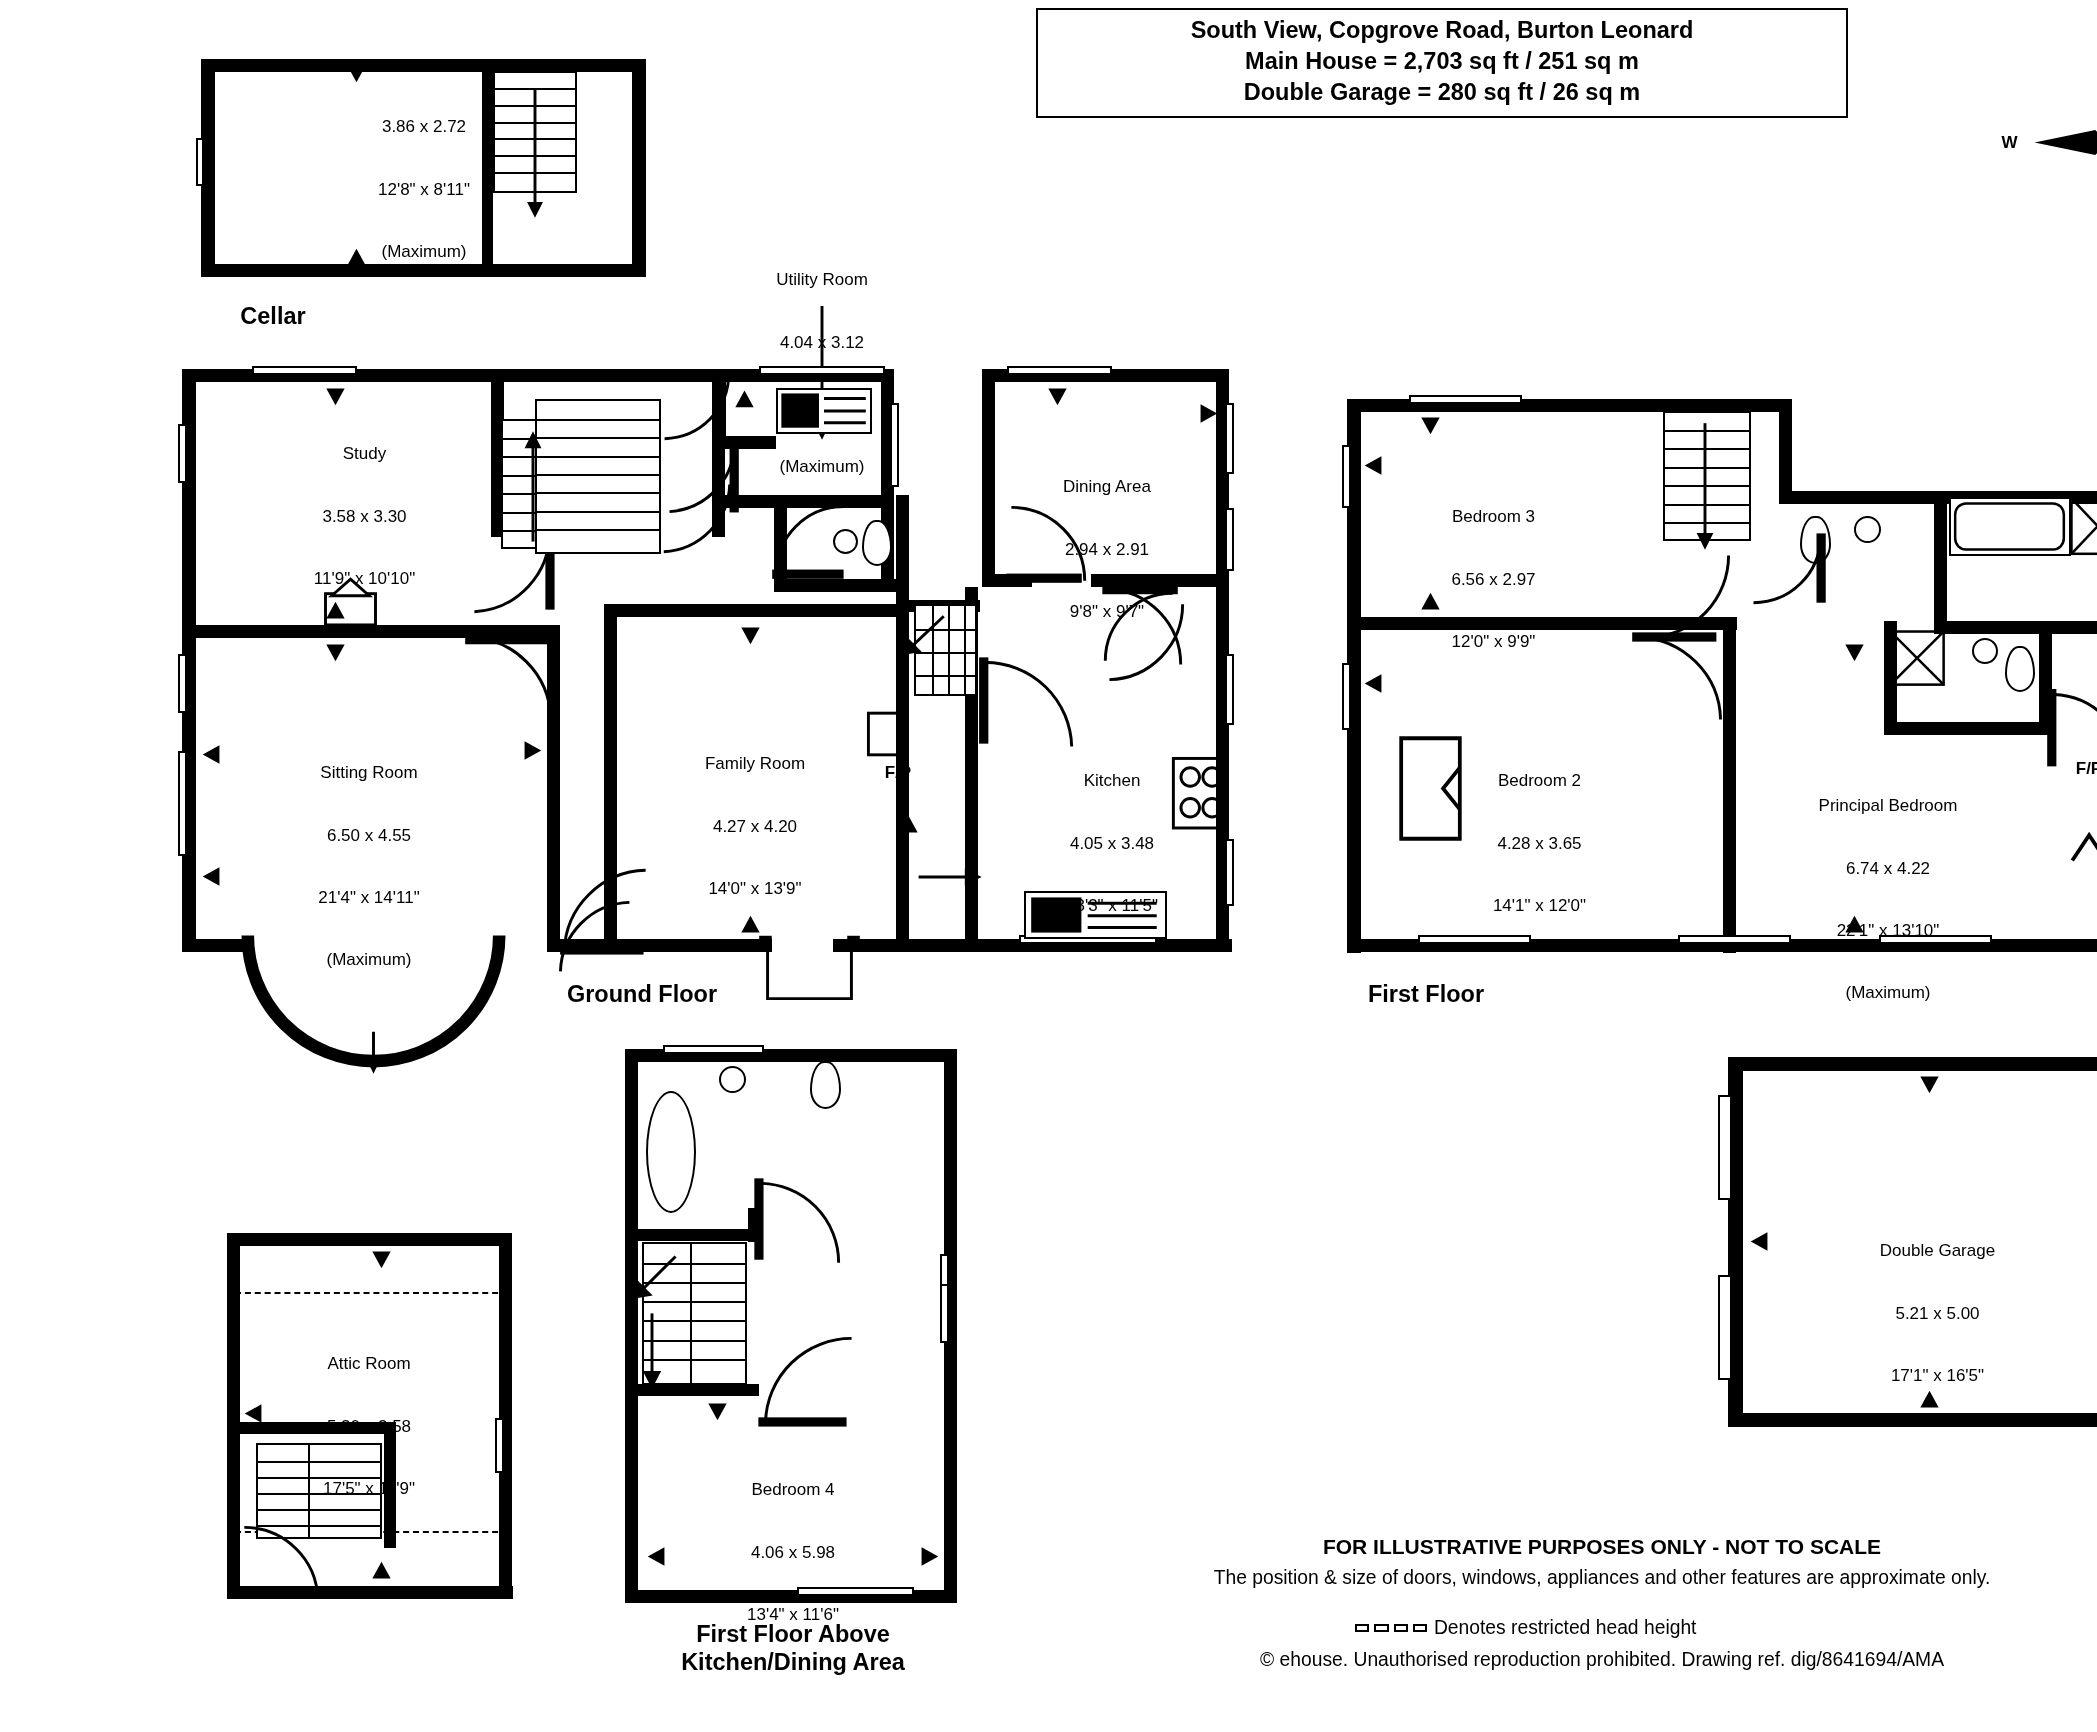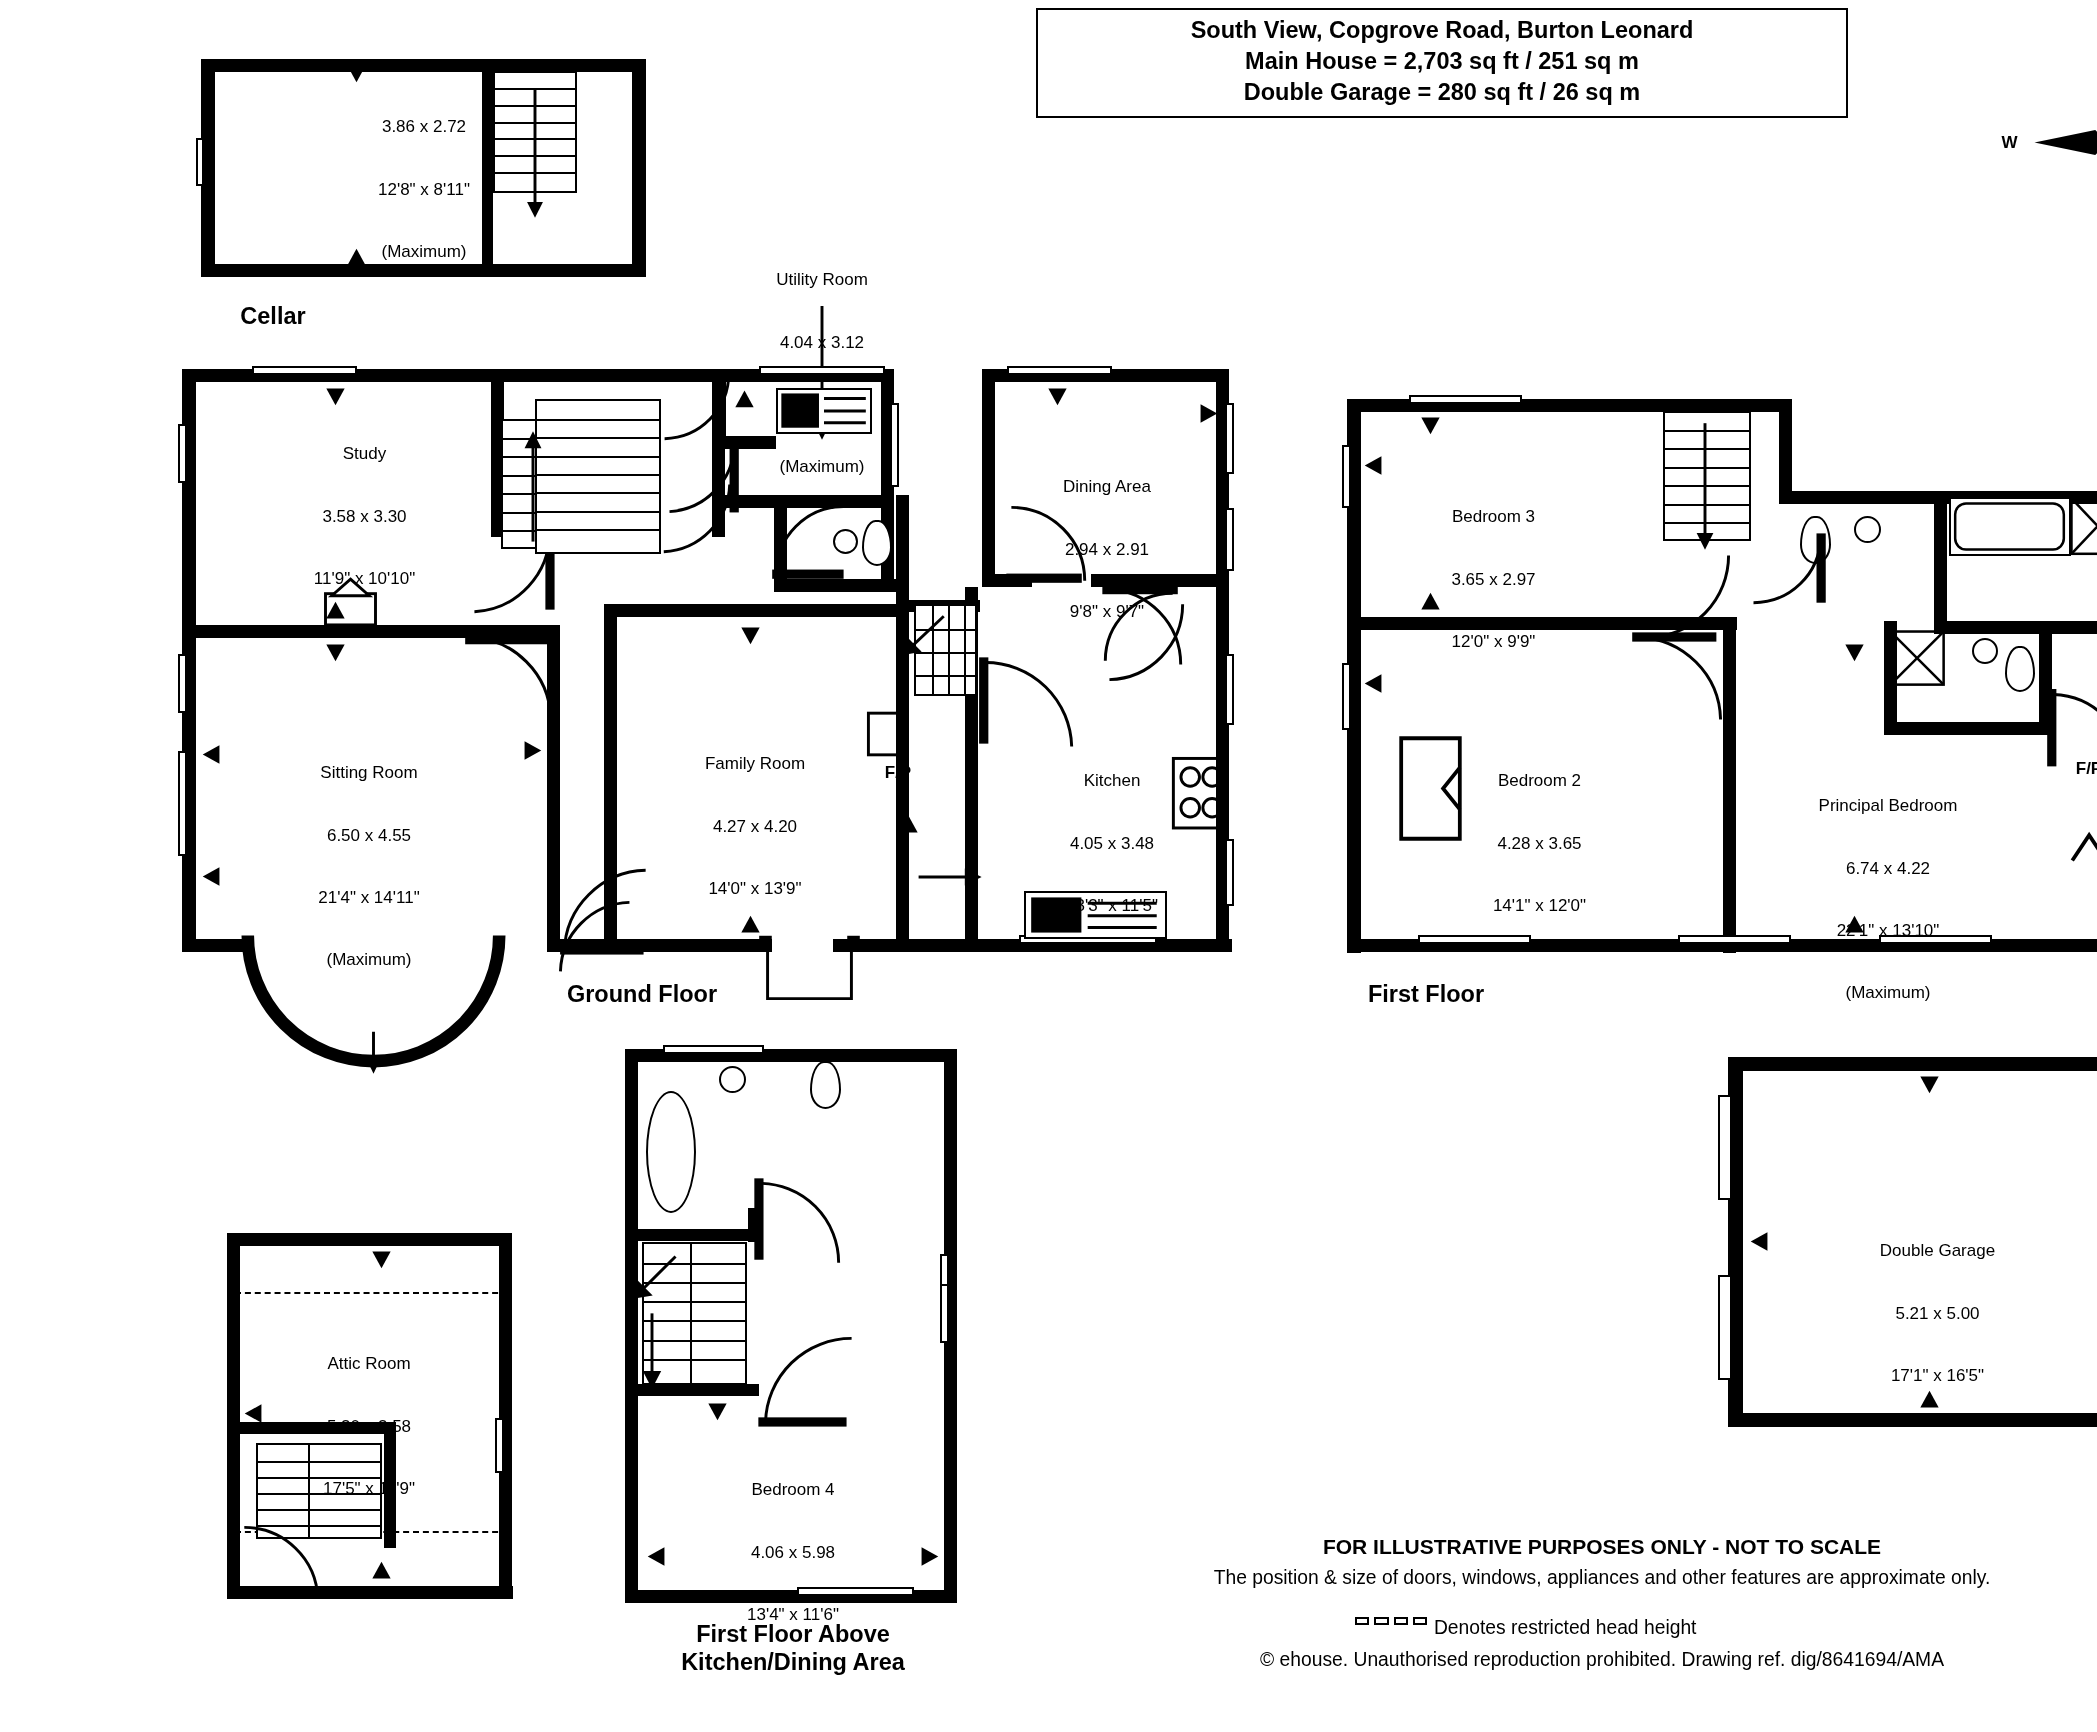--- a/index.html
+++ b/index.html
@@ -66,21 +66,21 @@
 
   
   .compass { position: absolute; }
   .compass .letter { position: absolute; font-size: 17px; font-weight: bold; }
 
   
   .footer { position: absolute; text-align: center; }
   .footer .f-bold { font-size: 21px; font-weight: bold; white-space: pre; }
   .footer .f-reg { font-size: 19.3px; white-space: pre; }
 
-  .dashlegend { position: absolute; display: flex; align-items: flex-start; }
+  .dashlegend { position: absolute; display: flex; align-items: center; }
   .dashlegend .boxes { display: flex; gap: 5px; margin-right: 6.7px; }
   .dashlegend .boxes i { display: block; width: 14.3px; height: 8.4px; border: 2.1px solid #000; }
 
   
   .oval { position: absolute; border: 2.5px solid #000; border-radius: 50%; background: #fff; }
   .circle { position: absolute; border: 2.5px solid #000; border-radius: 50%; background: #fff; }
   .rect-o { position: absolute; border: 2.5px solid #000; background: #fff; }
   .wc {
     position: absolute; border: 2.5px solid #000; background: #fff;
     border-radius: 45% 45% 50% 50% / 60% 60% 40% 40%;
@@ -533,21 +533,21 @@
     </svg>
 
     <svg style="position:absolute; left:2068px; top:810px;" width="76" height="59" viewBox="0 0 180 140">
       <path d="M10 120 L50 60 L90 120 L130 60 L170 120" fill="none" stroke="#000" stroke-width="9"></path>
     </svg>
 
     <div class="lbl b" style="left:2051px; top:759px; width:76px; font-size:17px;">F/P</div>
 
     <div class="lbl" style="left:1376px; top:466px; width:235px;">
       <div>Bedroom 3</div>
-      <div>3.65 x 2.97</div>
+      <div>6.56 x 2.97</div>
       <div>12'0" x 9'9"</div>
     </div>
     <div class="lbl" style="left:1422px; top:730px; width:235px;">
       <div>Bedroom 2</div>
       <div>4.28 x 3.65</div>
       <div>14'1" x 12'0"</div>
     </div>
     <div class="lbl" style="left:1741px; top:755px; width:294px;">
       <div>Principal Bedroom</div>
       <div>6.74 x 4.22</div>

